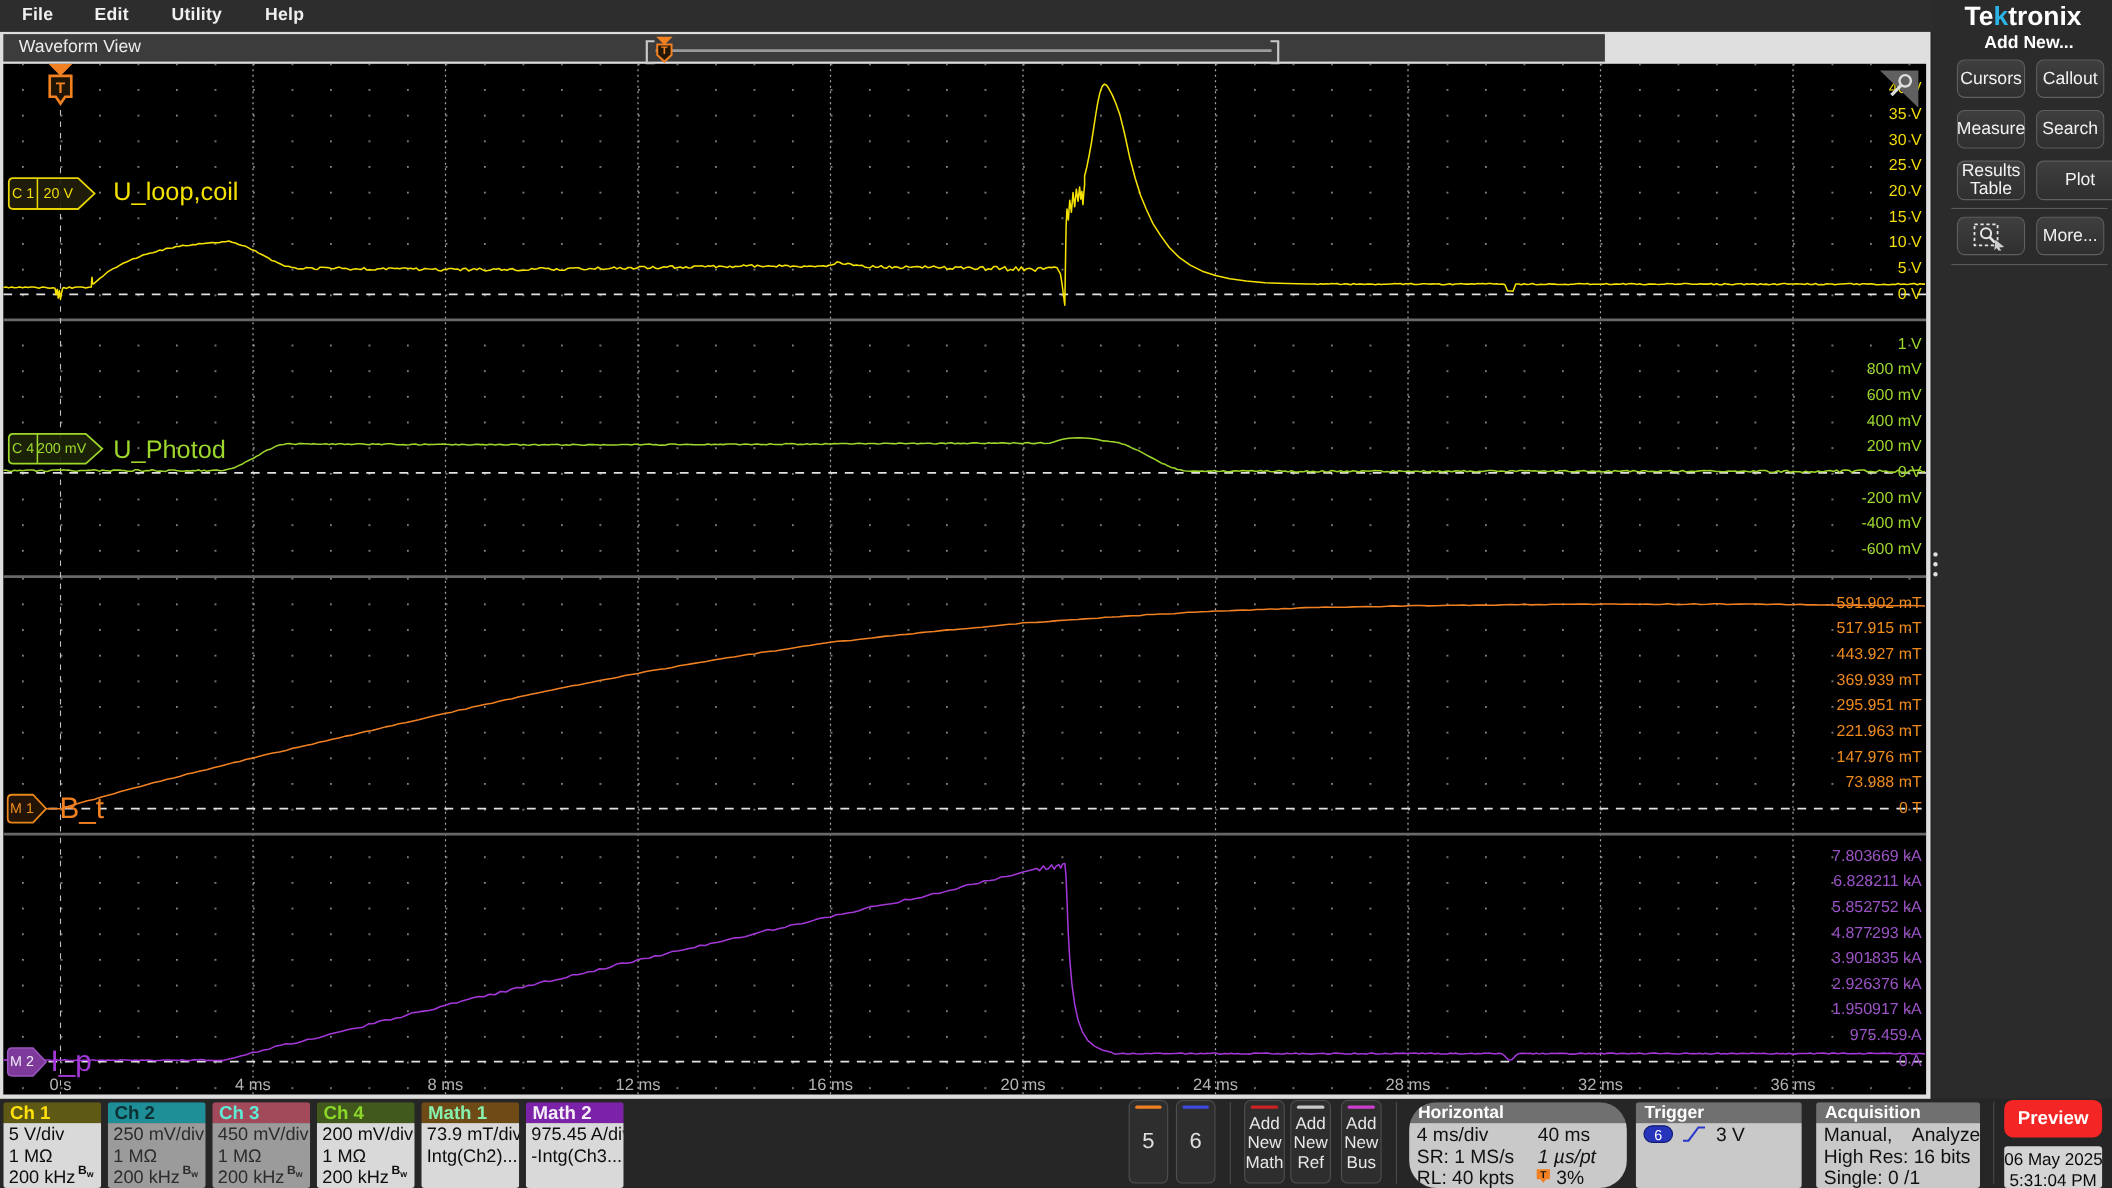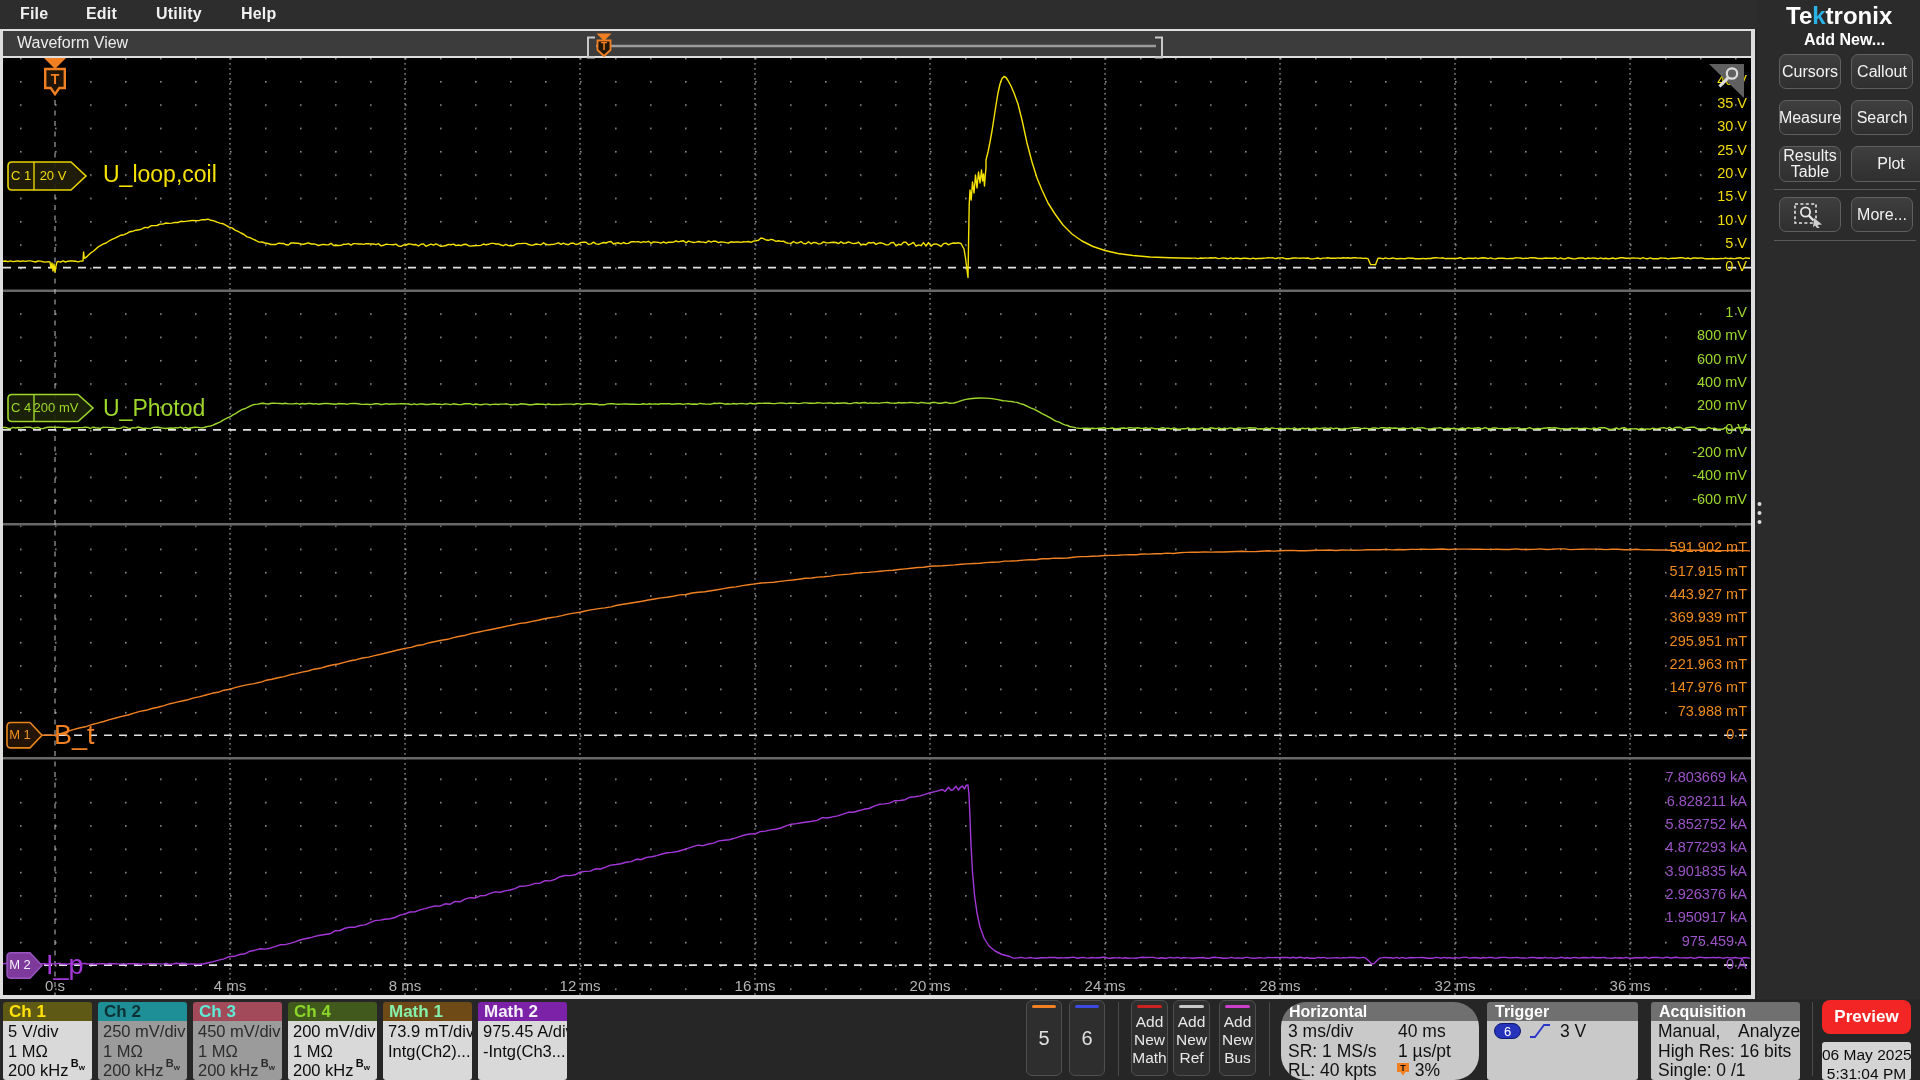--- a/index.html
+++ b/index.html
@@ -1,20 +1,20 @@
 <!DOCTYPE html>
 <html><head><meta charset="utf-8">
 <style>
 * {margin:0;padding:0;box-sizing:border-box;}
 html,body {width:1920px;height:1080px;background:#262626;overflow:hidden;
 font-family:"Liberation Sans",sans-serif;}
 #menubar {position:absolute;left:0;top:0;width:1920px;height:29px;background:#2d2d2d;color:#f0f0f0;}
 #menubar .mi {position:absolute;top:5px;font-size:16px;font-weight:bold;letter-spacing:0.2px;}
 #wborder {position:absolute;left:0;top:29px;width:1755px;height:970px;background:#dedede;}
-#titlebar {position:absolute;left:3px;top:31px;width:1748px;height:25px;background:#3c3c3c;color:#ececec;}
+#titlebar {position:absolute;left:3px;top:31px;width:1456px;height:25px;background:#3c3c3c;color:#ececec;}
 #titlebar .t {position:absolute;left:14px;top:3px;font-size:16px;}
 #plotbg {position:absolute;left:3px;top:58px;width:1748px;height:937px;background:#000;}
 #plot {position:absolute;left:3px;top:58px;}
 #sidebar {position:absolute;left:1757px;top:0px;width:163px;height:999px;background:#2b2b2b;}
 .logo {position:absolute;left:1786px;top:2px;width:130px;font-size:24px;font-weight:bold;color:#fff;letter-spacing:0px;}
 .addnew {position:absolute;left:1772px;top:31px;width:145px;text-align:center;font-size:16px;font-weight:bold;color:#fff;}
 .sbtn {position:absolute;background:linear-gradient(#3f3f3f,#2f2f2f);border:1px solid #5f5f5f;border-radius:7px;color:#f2f2f2;font-size:16px;display:flex;align-items:center;justify-content:center;text-align:center;}
 .sbtn .b2 {line-height:16px;font-size:16px;}
 .sdiv {position:absolute;left:1774px;width:142px;height:1px;background:#5a5a5a;}
 #bottombar {position:absolute;left:0;top:999px;width:1920px;height:81px;background:#262626;}
@@ -289,22 +289,22 @@
       <div class="acc" style="background:#c8c8c8;"></div>
       <div class="at">Add<br>New<br>Ref</div>
     </div>
 <div class="addbtn" style="left:1219px;">
       <div class="acc" style="background:#cc3ecc;"></div>
       <div class="at">Add<br>New<br>Bus</div>
     </div>
 <div class="panel" style="left:1281px;width:198px;border-radius:25px;">
 <div class="phdr">Horizontal</div>
 <div class="pbody">
-<div class="prow"><span>3 ms/div</span><span class="c2" style="left:110px;">40 ms</span></div>
-<div class="prow"><span>SR: 1 MS/s</span><span class="c2" style="left:110px;">1 µs/pt</span></div>
+<div class="prow"><span>4 ms/div</span><span class="c2" style="left:110px;">40 ms</span></div>
+<div class="prow"><span>SR: 1 MS/s</span><span class="c2" style="left:110px;font-style:italic;">1 µs/pt</span></div>
 <div class="prow"><span>RL: 40 kpts</span><span class="c2" style="left:108px;"><svg width="14" height="17" viewBox="0 0 14 17" style="vertical-align:-3px;">
               <polygon points="1,1 13,1 13,10 9.5,10 7,13.5 4.5,10 1,10" fill="#f08021"></polygon>
               <text x="7" y="8.6" font-size="9px" font-weight="bold" fill="#111" text-anchor="middle" font-family="Liberation Sans,sans-serif">T</text>
             </svg> 3%</span></div>
 </div>
     </div>
 <div class="panel" style="left:1487px;width:151px;">
 <div class="phdr">Trigger</div>
 <div class="pbody">
 <div class="prow"><span class="pill">6</span><svg width="22" height="16" viewBox="0 0 22 16" style="vertical-align:-2px;margin-left:8px;">

